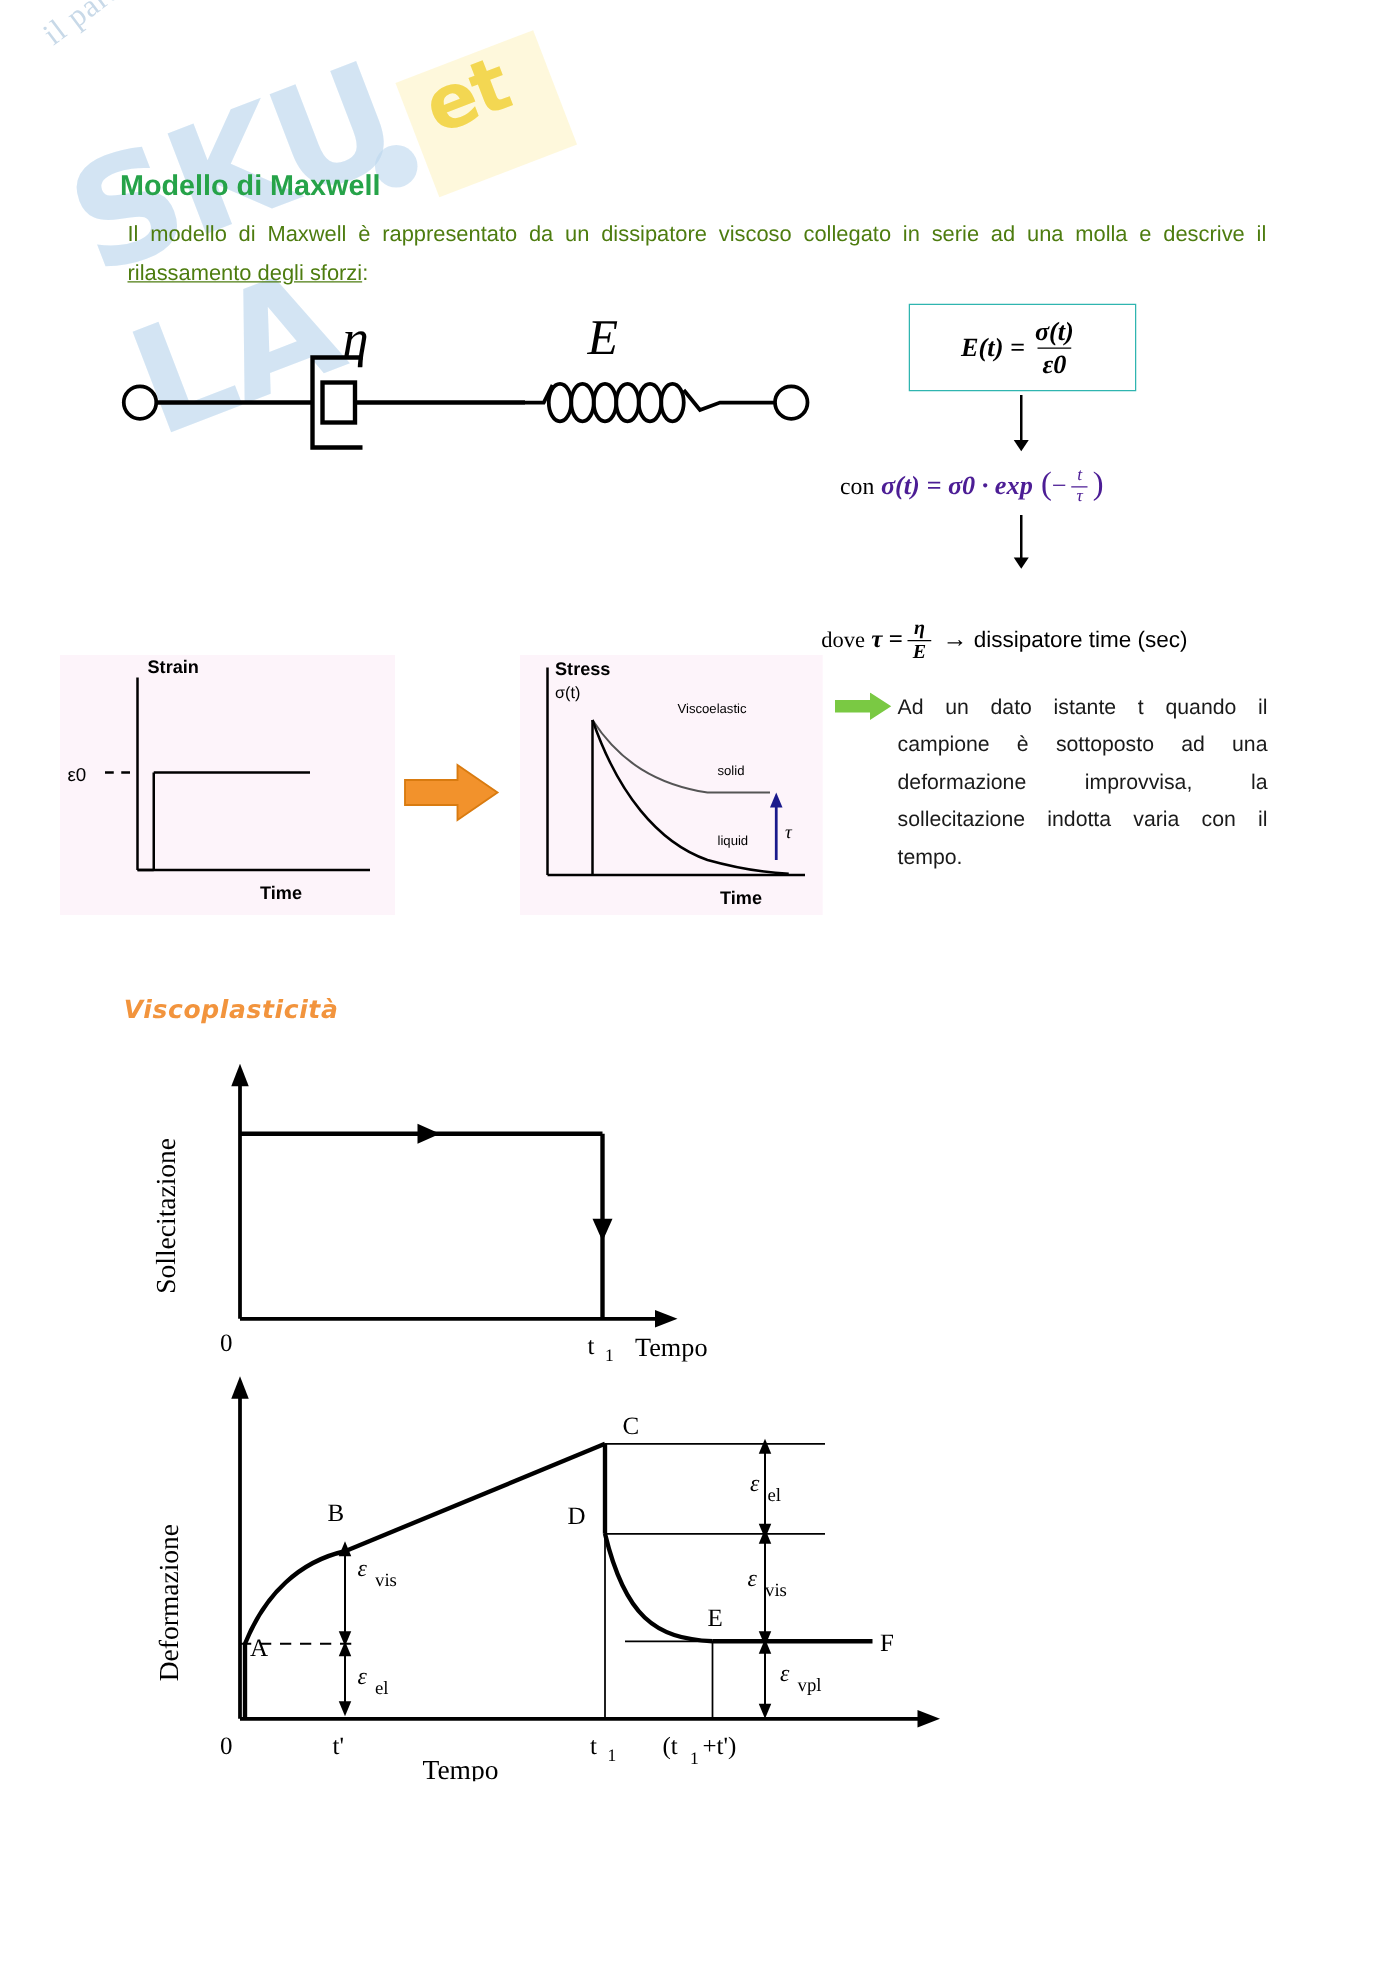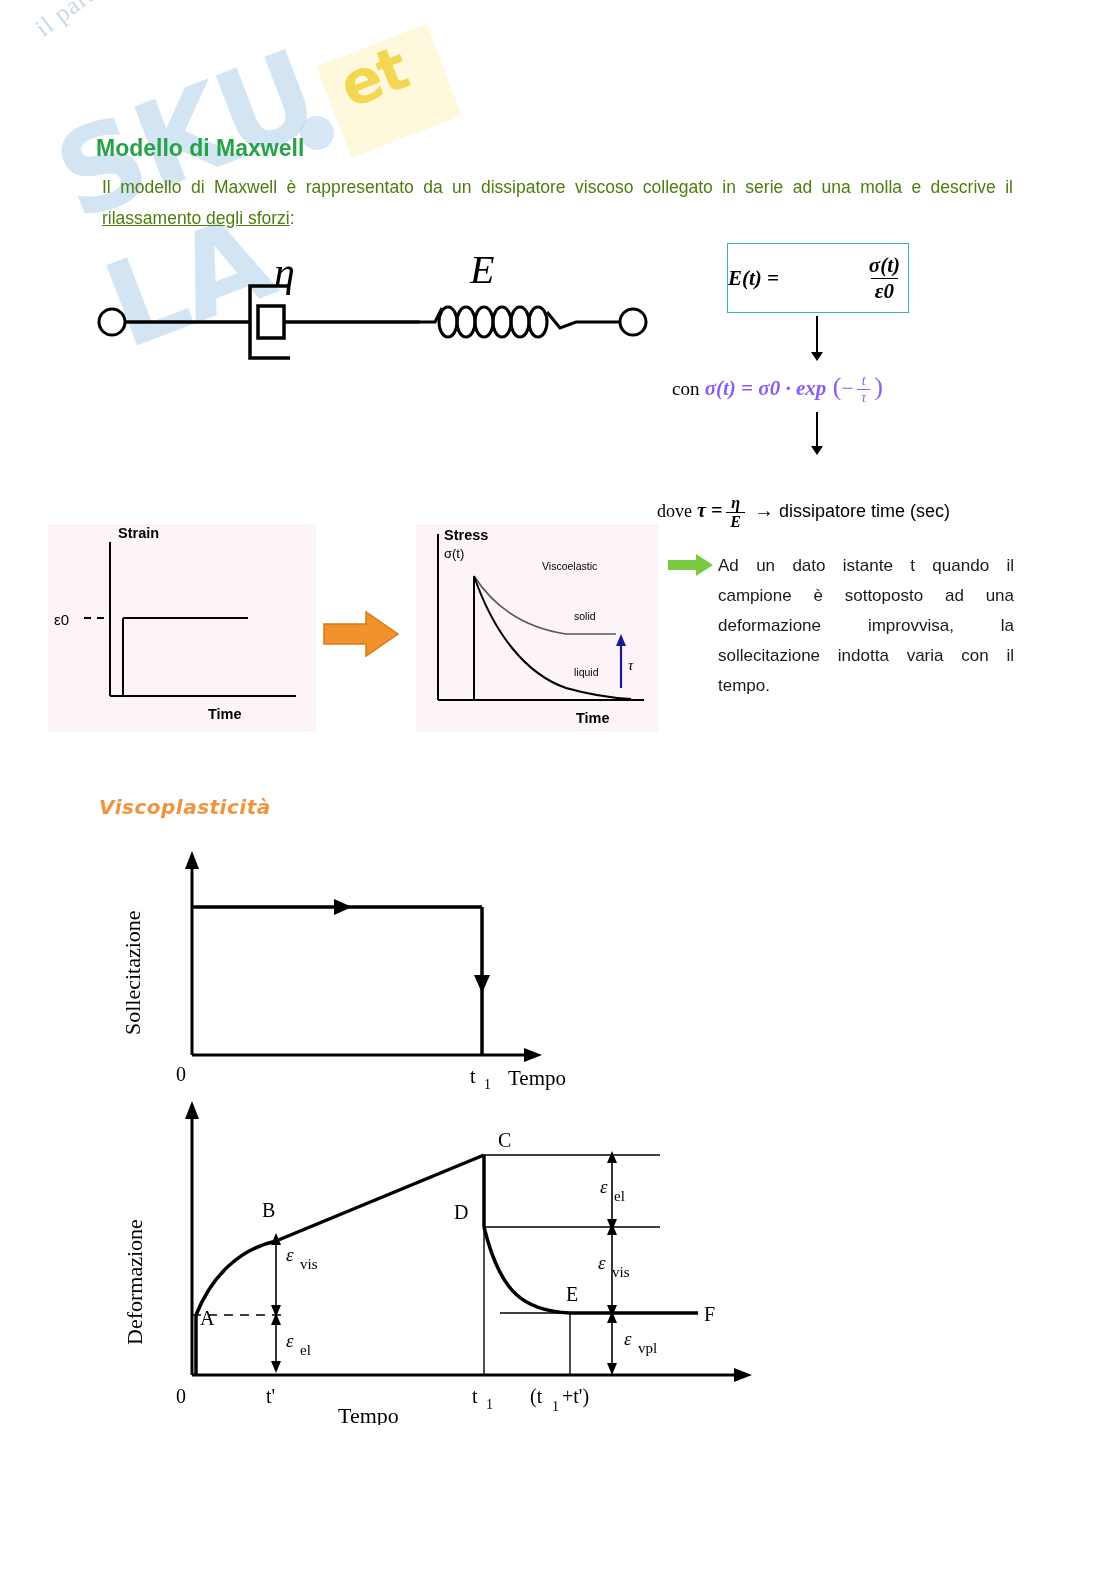--- a/index.html
+++ b/index.html
@@ -134,21 +134,21 @@
   .formula-box {
     position: absolute;
     left: 727px;
     top: 243px;
     width: 180px;
     height: 68px;
     border: 1.6px solid #2fb5b0;
     background: #ffffff;
     display: flex;
     align-items: center;
-    justify-content: space-between;
+    justify-content: center;
   }
   .math {
     font-family: "Liberation Serif", serif;
     font-style: italic;
     font-weight: bold;
   }
   .frac {
     display: inline-flex;
     flex-direction: column;
     align-items: center;
@@ -173,21 +173,21 @@
     border-top: 9px solid #000;
   }
 
   .eq2 {
     position: absolute;
     left: 672px;
     top: 372px;
     font-size: 19px;
     white-space: nowrap;
   }
-  .eq2 .green { color: #8b5cf6; }
+  .eq2 .green { color: #4c1d95; }
 
   .eq3 {
     position: absolute;
     left: 657px;
     top: 458px;
     font-size: 18px;
     white-space: nowrap;
     margin-top: 36px;
   }
 

